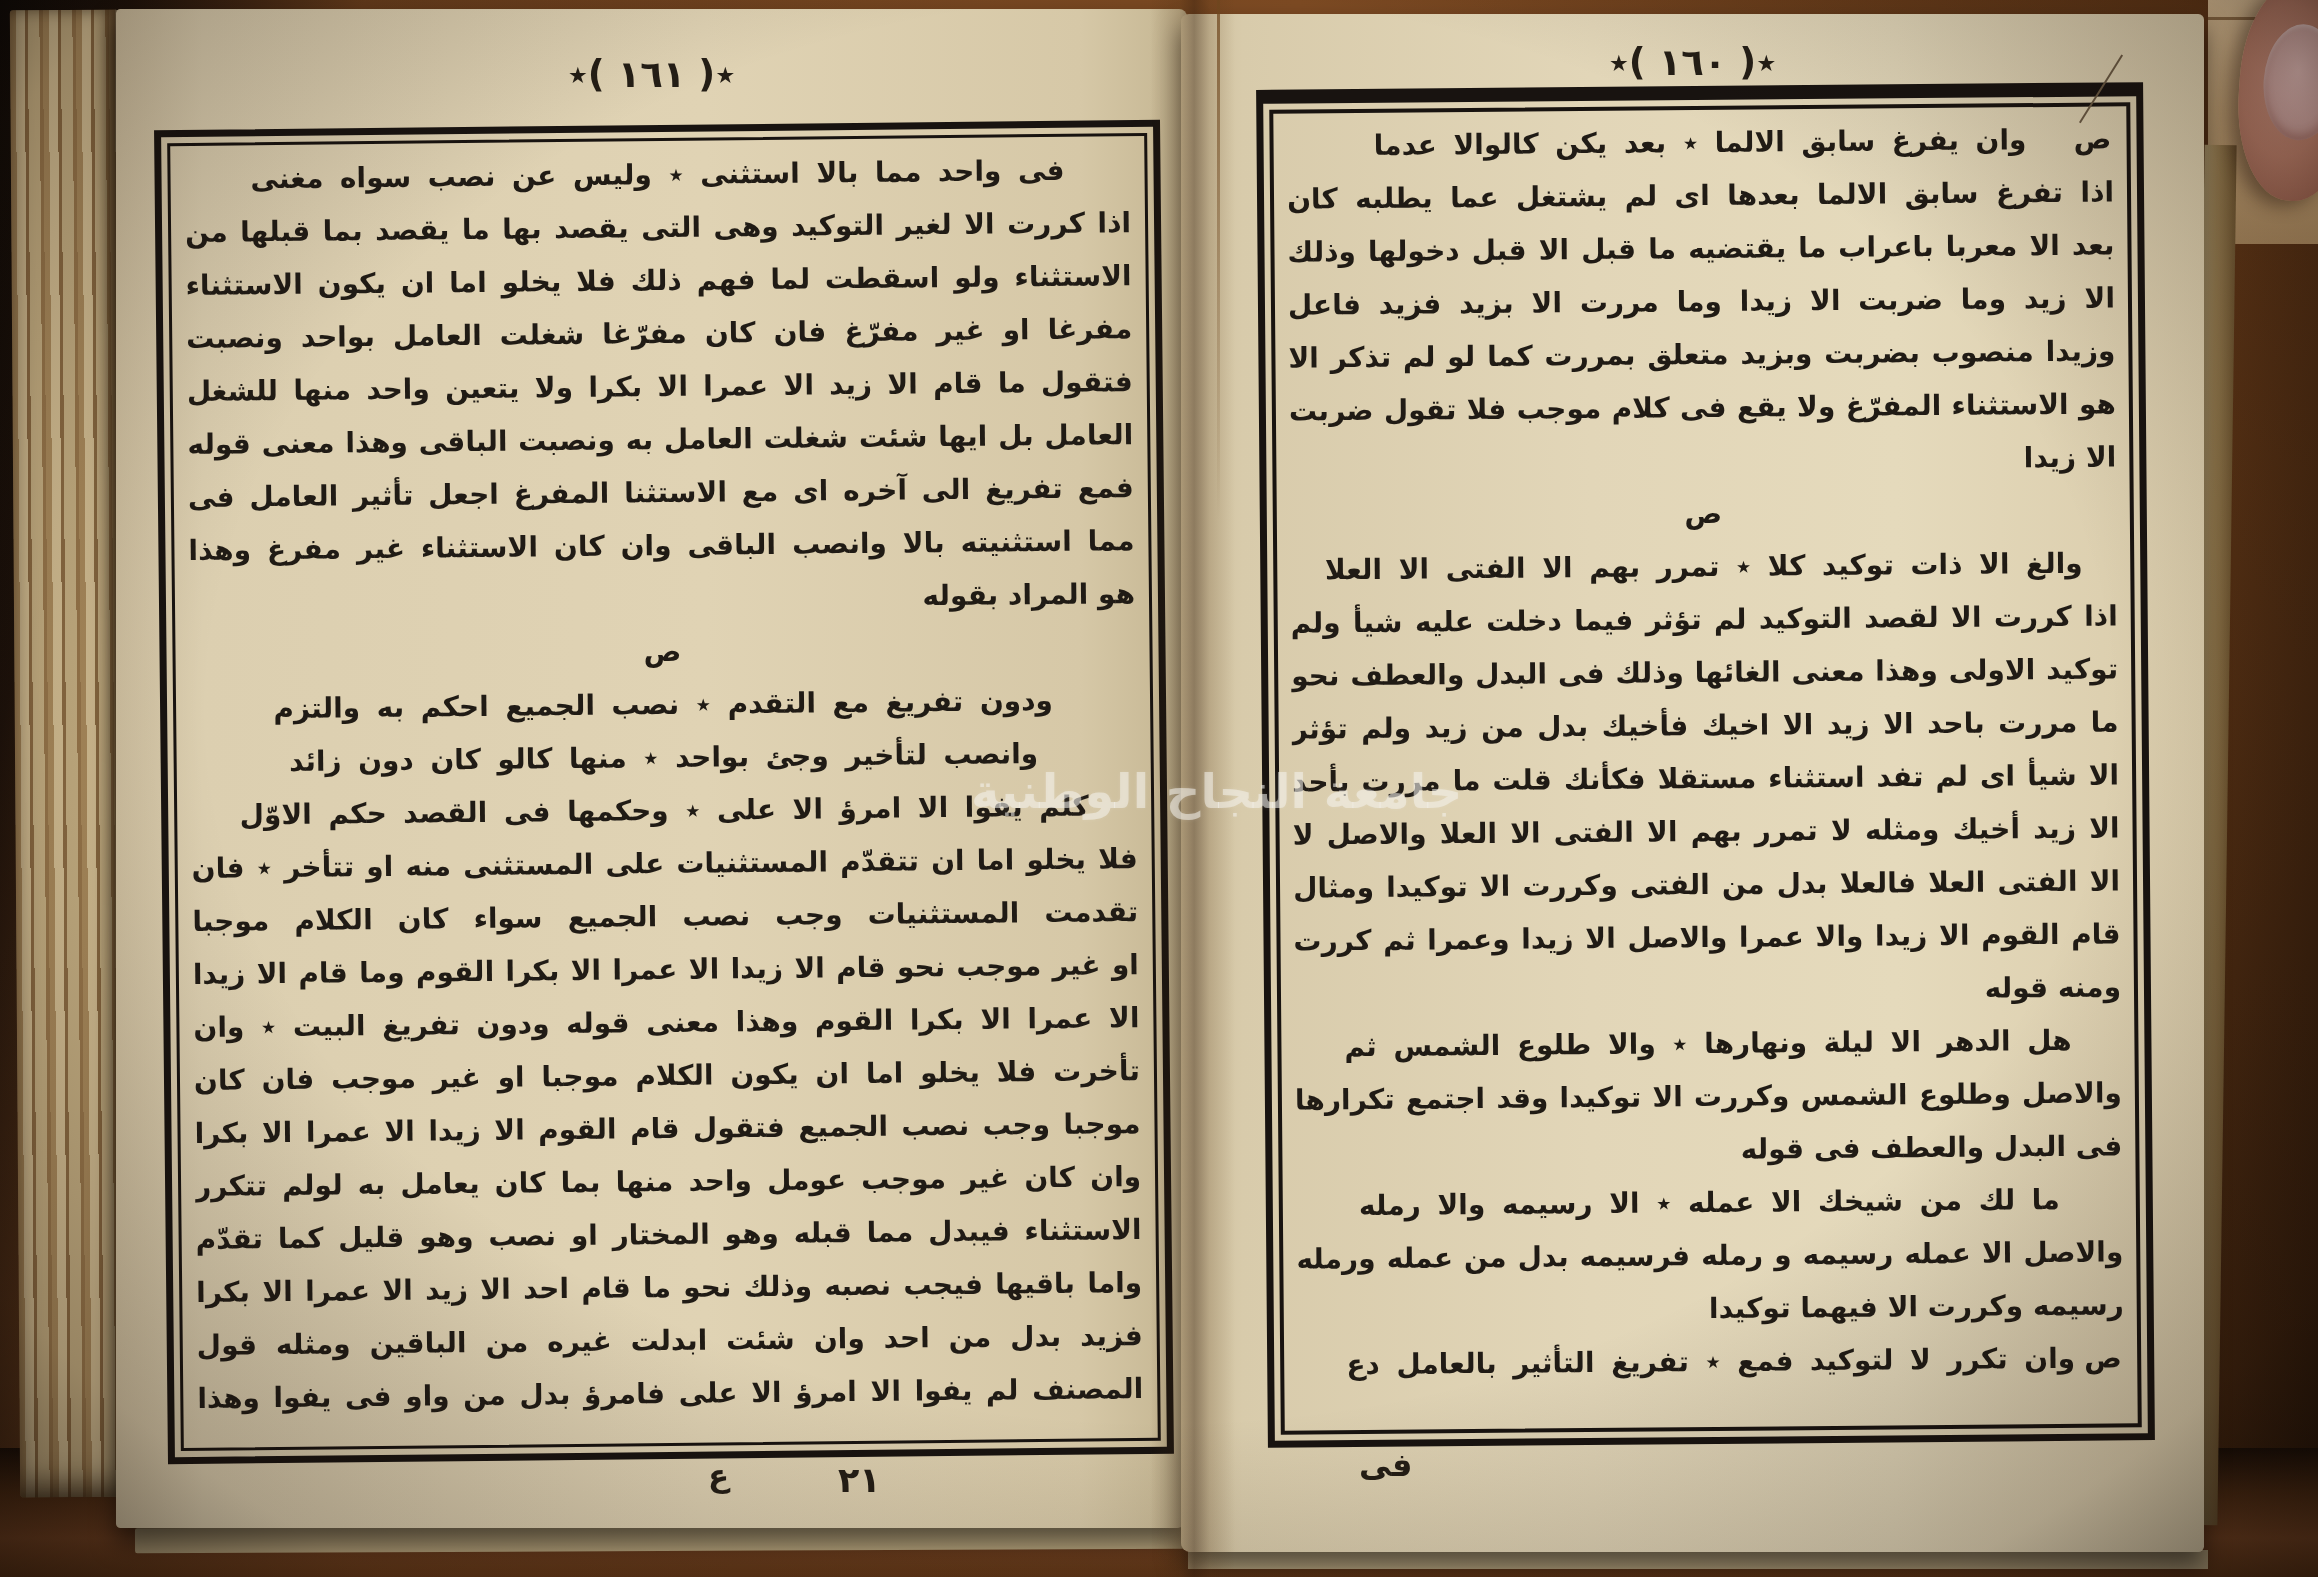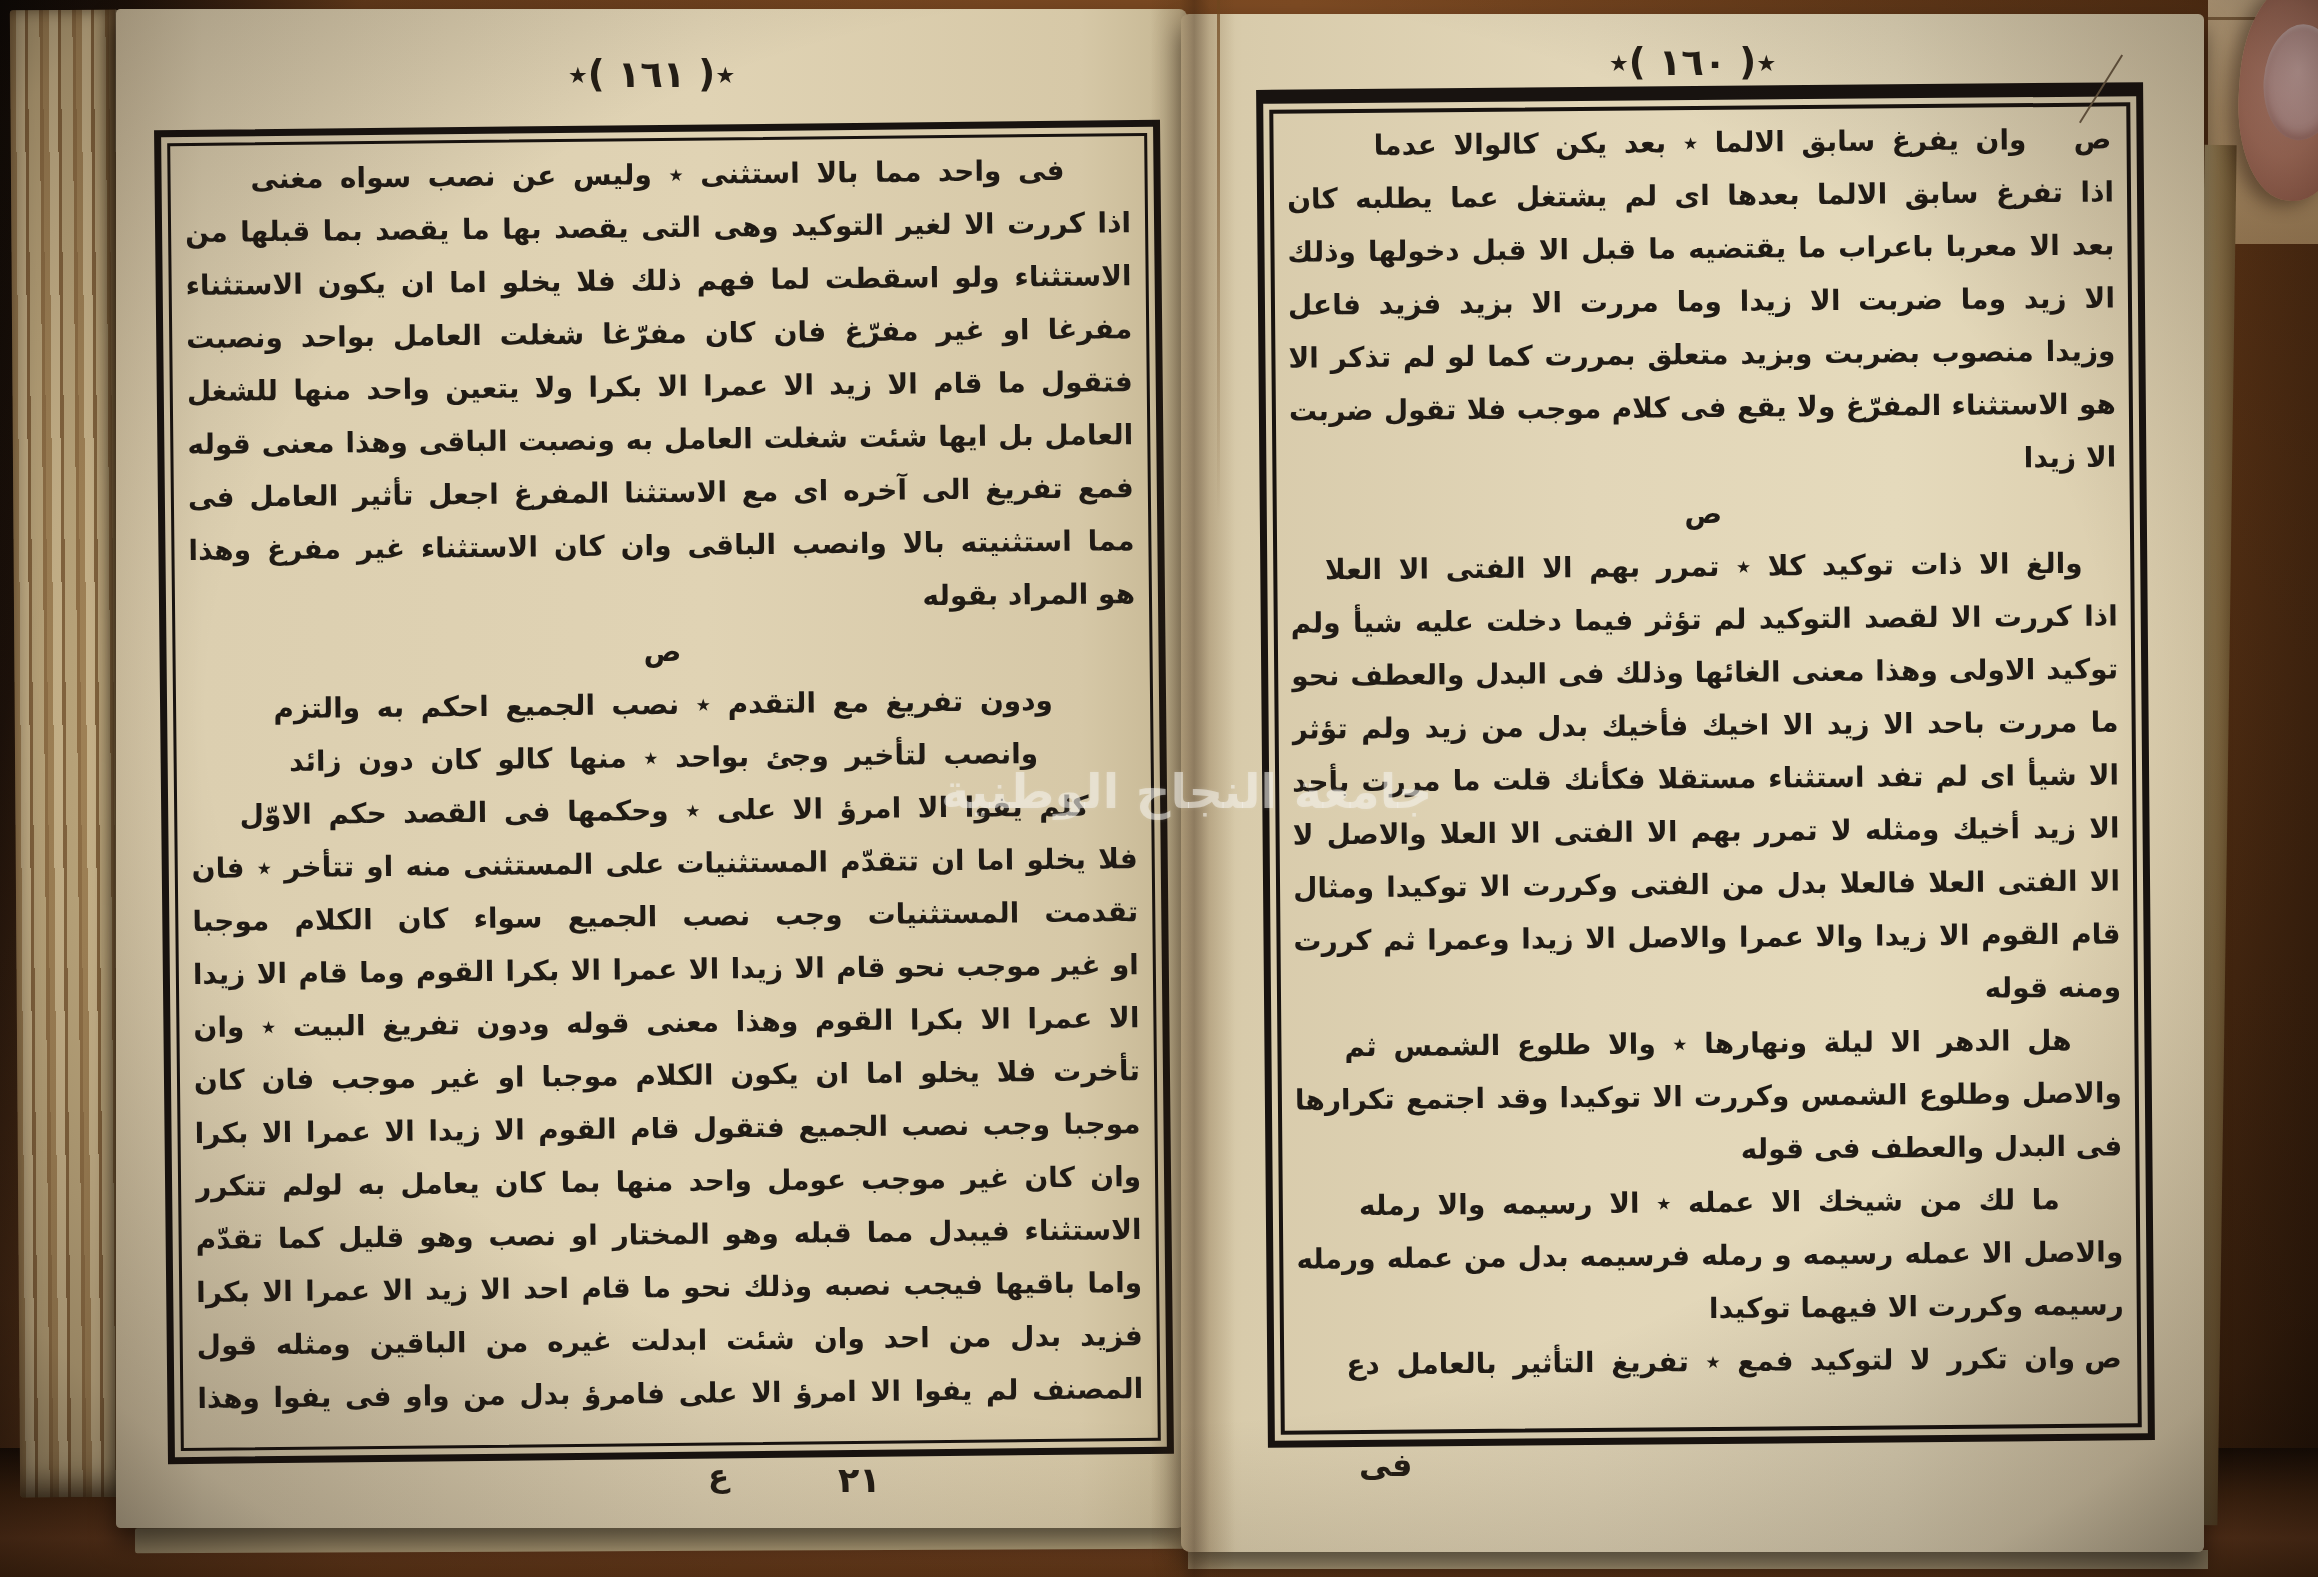--- a/index.html
+++ b/index.html
@@ -45,21 +45,21 @@
     direction:rtl;position:relative;overflow:hidden;}
   .line.justify{text-align:justify;text-align-last:justify;}
   .line.center{text-align:center;text-align-last:center;}
   .line.right{text-align:right;text-align-last:right;}
   .line.verse{text-align:center;text-align-last:center;word-spacing:6.8px;}
   .marker{position:absolute;right:2.3px;top:0;}
   .bottom-mark{position:absolute;font-weight:bold;color:#241e16;direction:rtl;}
   .quire-letter{left:592px;top:1448px;font-size:31px;}
   .quire-number{left:722px;top:1451px;font-size:35px;}
   .catchword{left:178px;top:1432px;font-size:32px;}
-  .watermark{position:absolute;left:941px;top:763px;font-size:48px;font-weight:bold;
+  .watermark{position:absolute;left:971px;top:763px;font-size:48px;font-weight:bold;
     color:rgba(244,242,236,.55);letter-spacing:1.1px;direction:rtl;white-space:nowrap;
     text-shadow:0 0 4.5px rgba(255,255,255,.12);}
   .finger{position:absolute;left:2239px;top:-17px;width:116px;height:218px;
     transform:rotate(4deg);border-radius:45% 45% 48% 48%;
     background:radial-gradient(ellipse at 40% 45%,#c18a78 0%,#b07763 45%,#96604e 75%,#7e4e3e 100%);
     box-shadow:-9px 5.7px 17px rgba(40,20,10,.45);}
   .fingernail{position:absolute;left:24px;top:41px;width:75px;height:116px;border-radius:50%;
     background:radial-gradient(ellipse at 45% 40%,#d8b3af 0%,#c39b96 55%,#a87b72 100%);
     box-shadow:inset 0 2.3px 4.5px rgba(255,255,255,.35), inset 0 -5.7px 8px rgba(120,60,50,.35);}
   .pen-scratch{position:absolute;left:2100px;top:49px;width:2.3px;height:80px;

